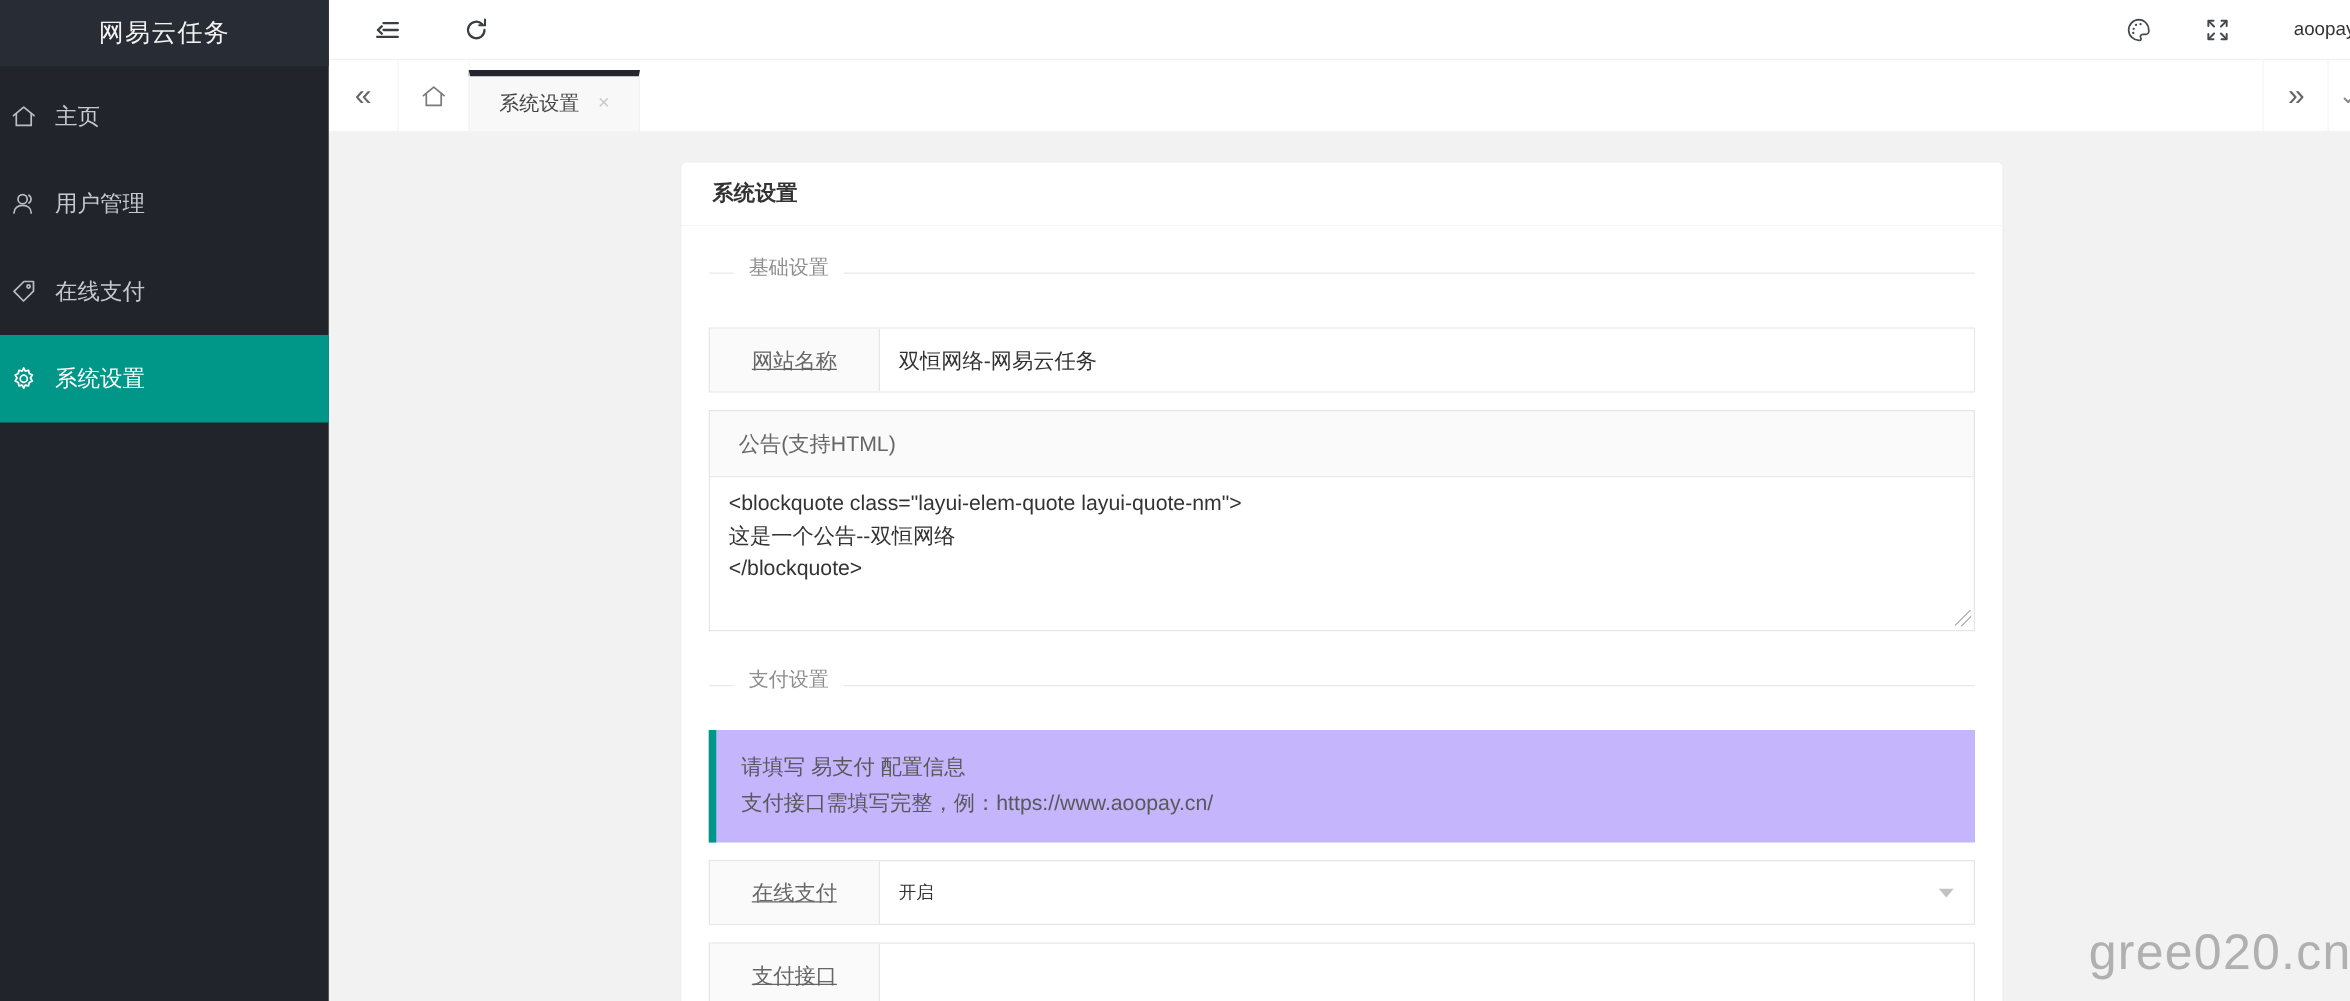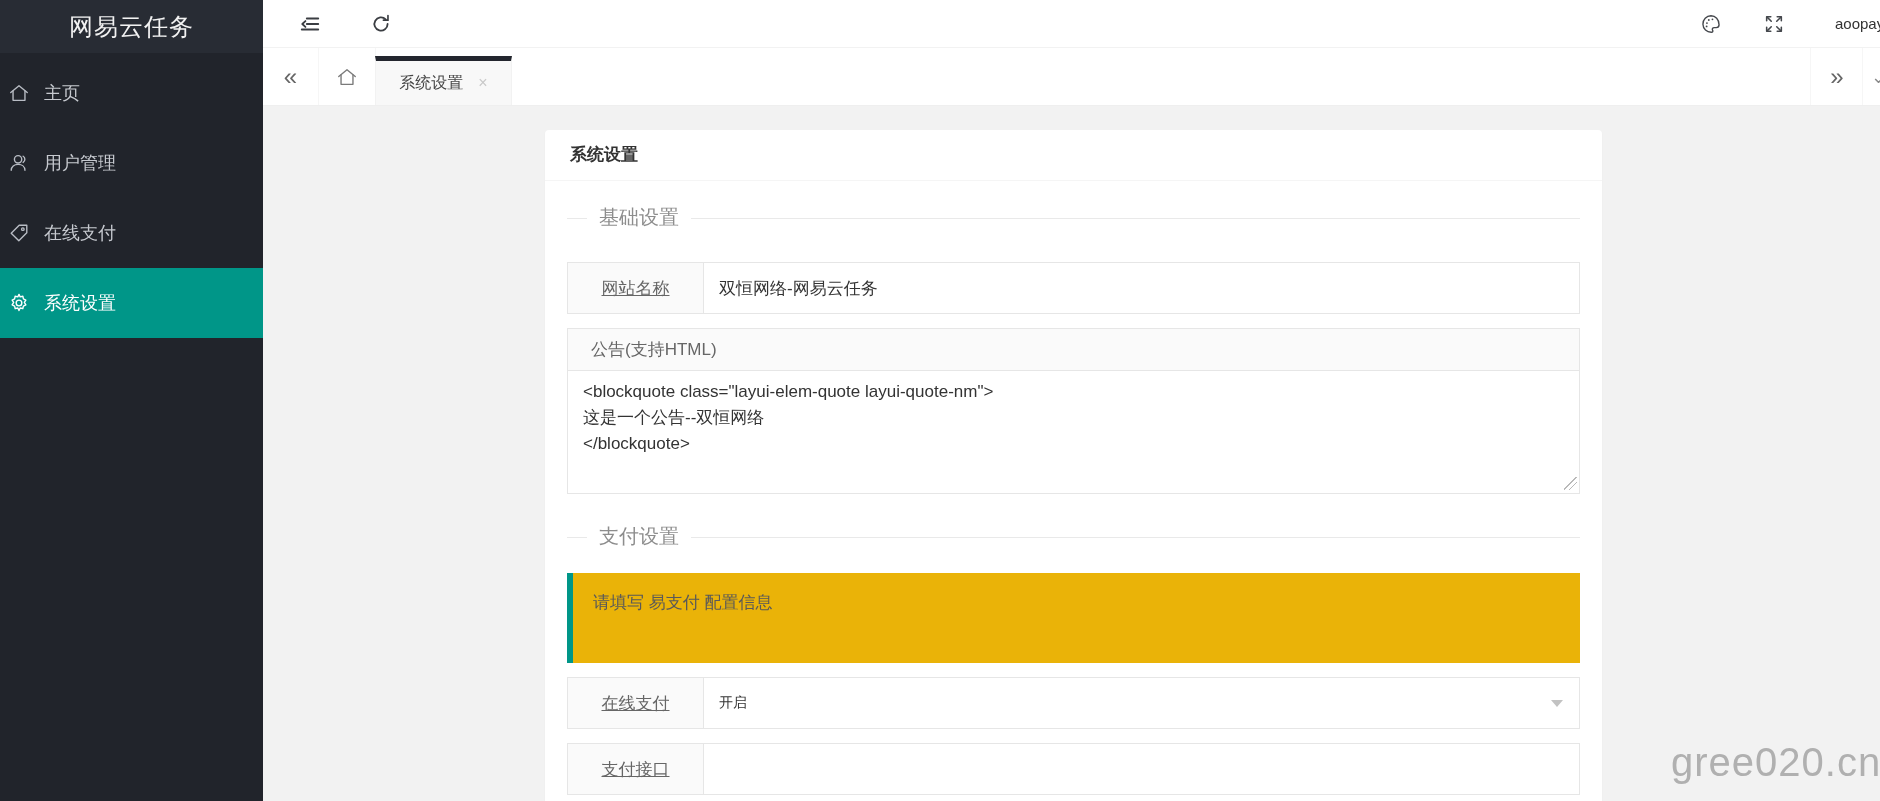--- a/index.html
+++ b/index.html
@@ -7,21 +7,21 @@
     width:1880px;height:801px;position:relative;overflow:hidden;
     background:#f2f2f2;
     font-family:"Liberation Sans","DejaVu Sans",sans-serif;
     -webkit-font-smoothing:antialiased;
   }
   svg{display:block;}
 
   
   .sidebar{position:absolute;left:0;top:0;width:263px;height:801px;background:#21242b;z-index:5;}
   .sidebar-header{height:53px;background:#282c34;display:flex;align-items:center;justify-content:center;}
-  .sidebar-title{font-size:24px;color:#f2f2f2;letter-spacing:1px;font-family:Liberation Serif, serif;}
+  .sidebar-title{font-size:20px;color:#f2f2f2;letter-spacing:1px;font-family:Liberation Serif, serif;}
   .menu{margin-top:5px;}
   .menu-item{height:70px;display:flex;align-items:center;padding-left:8px;gap:14px;
     color:#c6c9cf;font-size:18px;cursor:pointer;}
   .menu-item .mi-icon{width:22px;height:22px;color:#b9bdc5;}
   .menu-item.active{background:#009688;color:#fff;}
   .menu-item.active .mi-icon{color:#fff;}
 
   
   .topbar{position:absolute;left:263px;top:0;width:1617px;height:48px;background:#fff;
     border-bottom:1px solid #f2f2f2;box-sizing:border-box;z-index:4;}
@@ -52,43 +52,43 @@
   .card{position:absolute;left:545px;top:130px;width:1057px;height:700px;background:#fff;
     border-radius:4px;box-shadow:0 1px 2px rgba(0,0,0,.04);z-index:1;}
   .card-header{height:50px;line-height:49px;border-bottom:1px solid #f5f5f5;padding:0 25px;
     font-size:17px;font-weight:bold;color:#333;}
   .card-body{padding:0 22px;display:flow-root;}
 
   .field-title{position:relative;border-top:1px solid #e9e9e9;height:0;}
   .field-title.first{margin:37px 0 43px;}
   .field-title.second{margin:43px 0 35px;}
   .field-title .legend{position:absolute;left:20px;top:-15px;background:#fff;padding:0 12px;
-    font-size:20px;color:#8d8d8d;}
+    font-size:16px;color:#8d8d8d;}
 
   .pane-row{display:flex;align-items:stretch;height:52px;border:1px solid #e6e6e6;
     box-sizing:border-box;margin-bottom:14px;background:#fff;}
   .pane-label{width:135px;flex:none;background:#fafafa;border-right:1px solid #e6e6e6;
     display:flex;align-items:center;justify-content:center;font-size:17px;color:#666;text-decoration:underline;}
   .pane-input{flex:1;border:none;outline:none;padding:0 15px;font-size:17px;color:#333;
     background:#fff;font-family:inherit;min-width:0;}
   .pane-value{flex:1;display:flex;align-items:center;padding:0 15px;font-size:14px;color:#333;position:relative;cursor:pointer;}
   .caret{position:absolute;right:16px;top:50%;margin-top:-3px;width:0;height:0;
     border-left:6px solid transparent;border-right:6px solid transparent;border-top:7px solid #c2c2c2;}
 
   .notice-group{margin-bottom:15px;}
-  .notice-label{height:43px;box-sizing:border-box;border:1px solid #e6e6e6;background:#fafafa;
+  .notice-label{height:54px;box-sizing:border-box;border:1px solid #e6e6e6;background:#fafafa;
     display:flex;align-items:center;padding:0 23px;font-size:17px;color:#666;}
   .notice-wrap{position:relative;}
   .notice-textarea{display:block;width:100%;box-sizing:border-box;height:123px;
     border:1px solid #e6e6e6;border-top:none;padding:8px 15px;font-size:17px;line-height:26px;
     color:#333;resize:none;font-family:inherit;background:#fff;outline:none;}
   .resize-grip{position:absolute;right:3px;bottom:4px;width:13px;height:13px;pointer-events:none;
     background:linear-gradient(135deg,transparent 0 46%,#b9b9b9 46% 52%,transparent 52% 66%,#b9b9b9 66% 72%,transparent 72%);}
 
-  .quote{border-left:6px solid #009688;background:#eab308;padding:15px 20px;margin-bottom:14px;
+  .quote{border-left:6px solid #009688;background:#c4b5fd;padding:15px 20px;margin-bottom:14px;
     height:90px;box-sizing:border-box;}
   .quote p{margin:0;font-size:17px;line-height:29px;color:#595959;}
 
   
   .watermark{position:absolute;left:1671px;top:740px;font-size:40px;color:#b0b0b0;
     letter-spacing:1px;z-index:2;font-weight:500;}
 </style>
 </head>
 <body>
 
@@ -224,20 +224,21 @@
         <span class="resize-grip"></span>
       </div>
     </div>
 
     <div class="field-title second">
       <span class="legend">支付设置</span>
     </div>
 
     <div class="quote">
       <p>请填写 易支付 配置信息</p>
+      <p>支付接口需填写完整，例：https://www.aoopay.cn/</p>
     </div>
 
     <div class="pane-row">
       <div class="pane-label">在线支付</div>
       <div class="pane-value">
         <span>开启</span>
         <span class="caret"></span>
       </div>
     </div>
 

